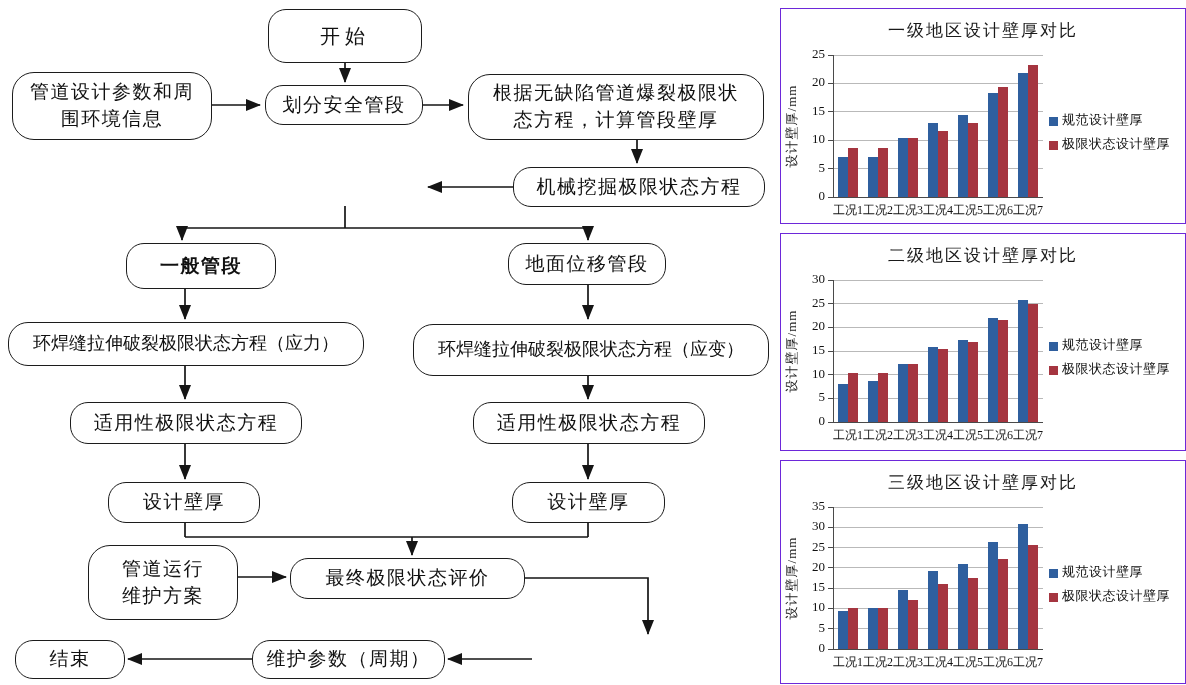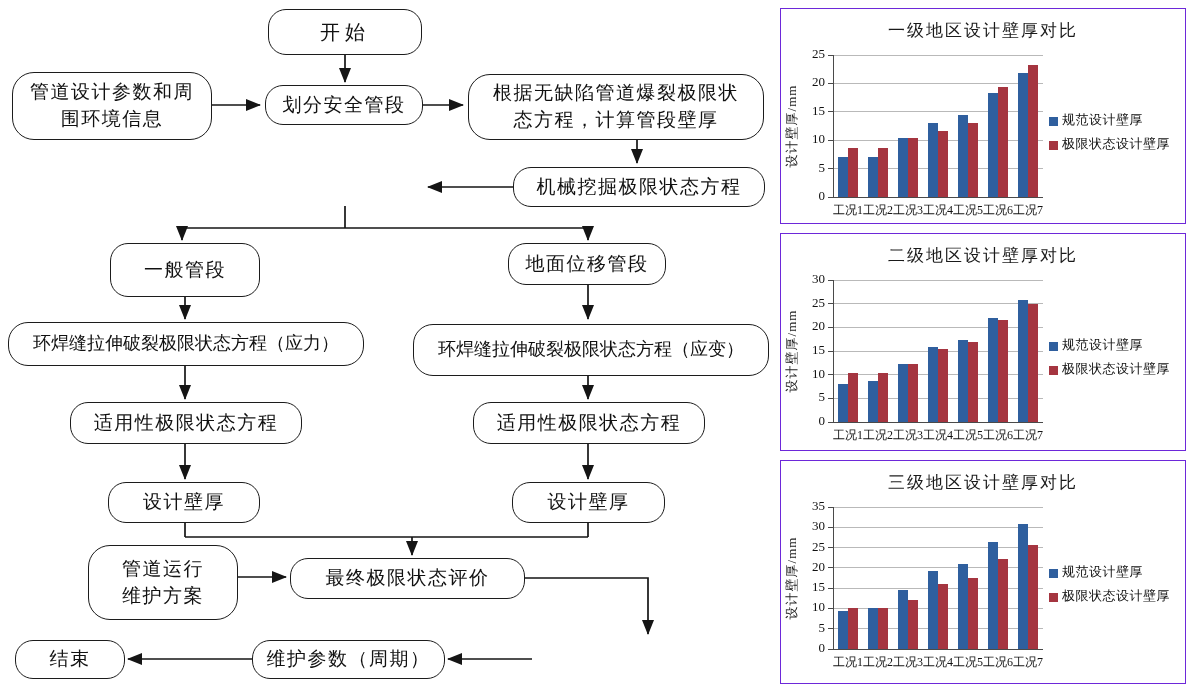--- a/index.html
+++ b/index.html
@@ -73,34 +73,34 @@
       <path d="M185,537 H588"></path>
       <path d="M412,537 V555" marker-end="url(#ah)"></path>
 
       <path d="M238,577 H286" marker-end="url(#ah)"></path>
       <path d="M525,578 H648 V634" marker-end="url(#ah)"></path>
       <path d="M532,659 H448" marker-end="url(#ah)"></path>
       <path d="M252,659 H128" marker-end="url(#ah)"></path>
     </g>
   </svg>
 
-  <div class="flow-node big" style="left:268px;top:9px;width:154px;height:46px;">开始</div>
+  <div class="flow-node big" style="left:268px;top:9px;width:154px;height:54px;">开始</div>
 
   <div class="flow-node tall" style="left:12px;top:72px;width:200px;height:68px;">管道设计参数和周
 围环境信息</div>
 
   <div class="flow-node" style="left:265px;top:85px;width:158px;height:40px;">划分安全管段</div>
 
   <div class="flow-node tall" style="left:468px;top:74px;width:296px;height:66px;">根据无缺陷管道爆裂极限状
 态方程，计算管段壁厚</div>
 
 
   <div class="flow-node" style="left:513px;top:167px;width:252px;height:40px;">机械挖掘极限状态方程</div>
 
-  <div class="flow-node" style="left:110px;top:243px;width:150px;height:54px;">一般管段</div>
+  <div class="flow-node" style="left:126px;top:243px;width:150px;height:46px;font-weight:bold;">一般管段</div>
 
   <div class="flow-node wide" style="left:8px;top:322px;width:356px;height:44px;">环焊缝拉伸破裂极限状态方程（应力）</div>
 
   <div class="flow-node" style="left:508px;top:243px;width:158px;height:42px;">地面位移管段</div>
 
   <div class="flow-node wide" style="left:413px;top:324px;width:356px;height:52px;">环焊缝拉伸破裂极限状态方程（应变）</div>
 
   <div class="flow-node" style="left:70px;top:402px;width:232px;height:42px;">适用性极限状态方程</div>
 
   <div class="flow-node" style="left:473px;top:402px;width:232px;height:42px;">适用性极限状态方程</div>

